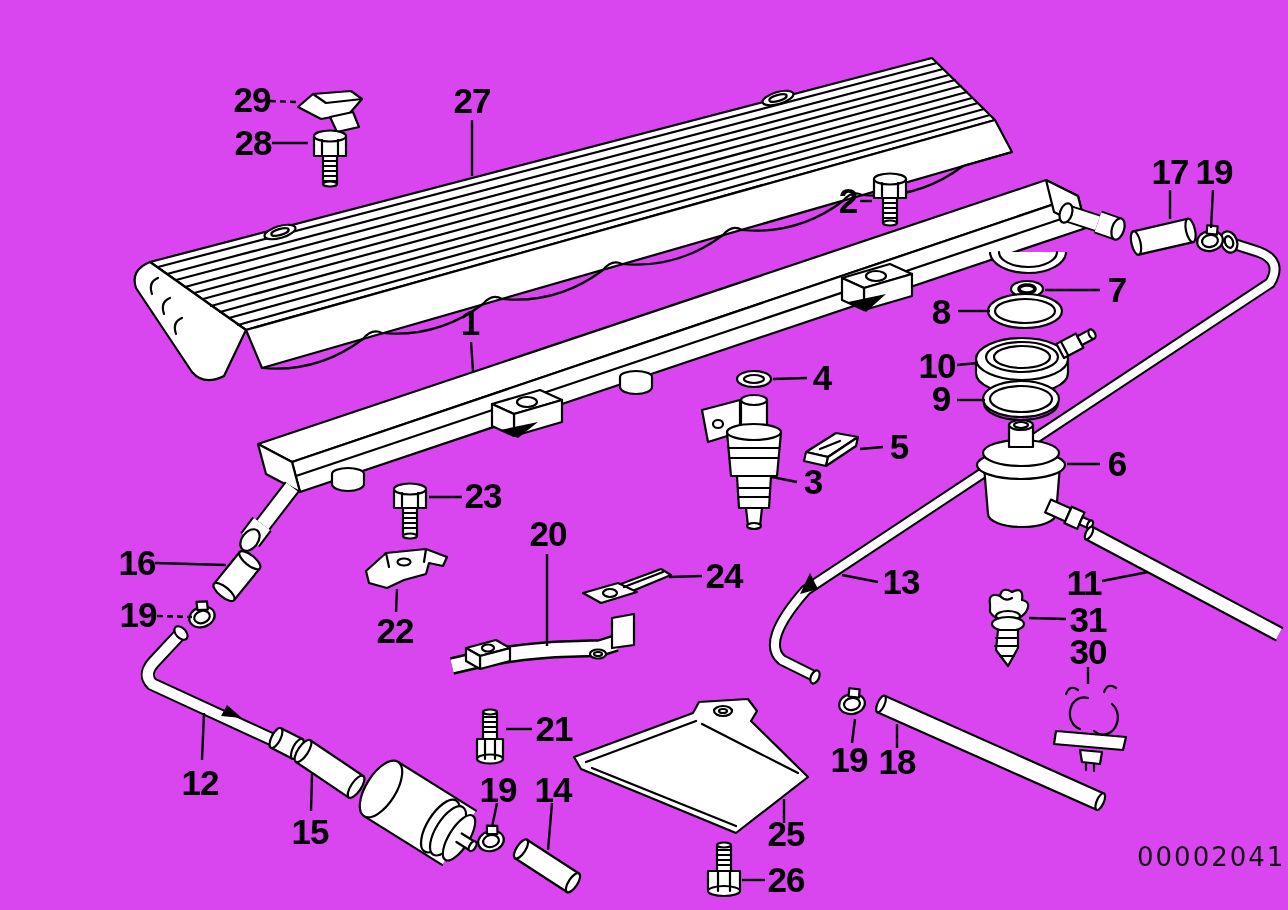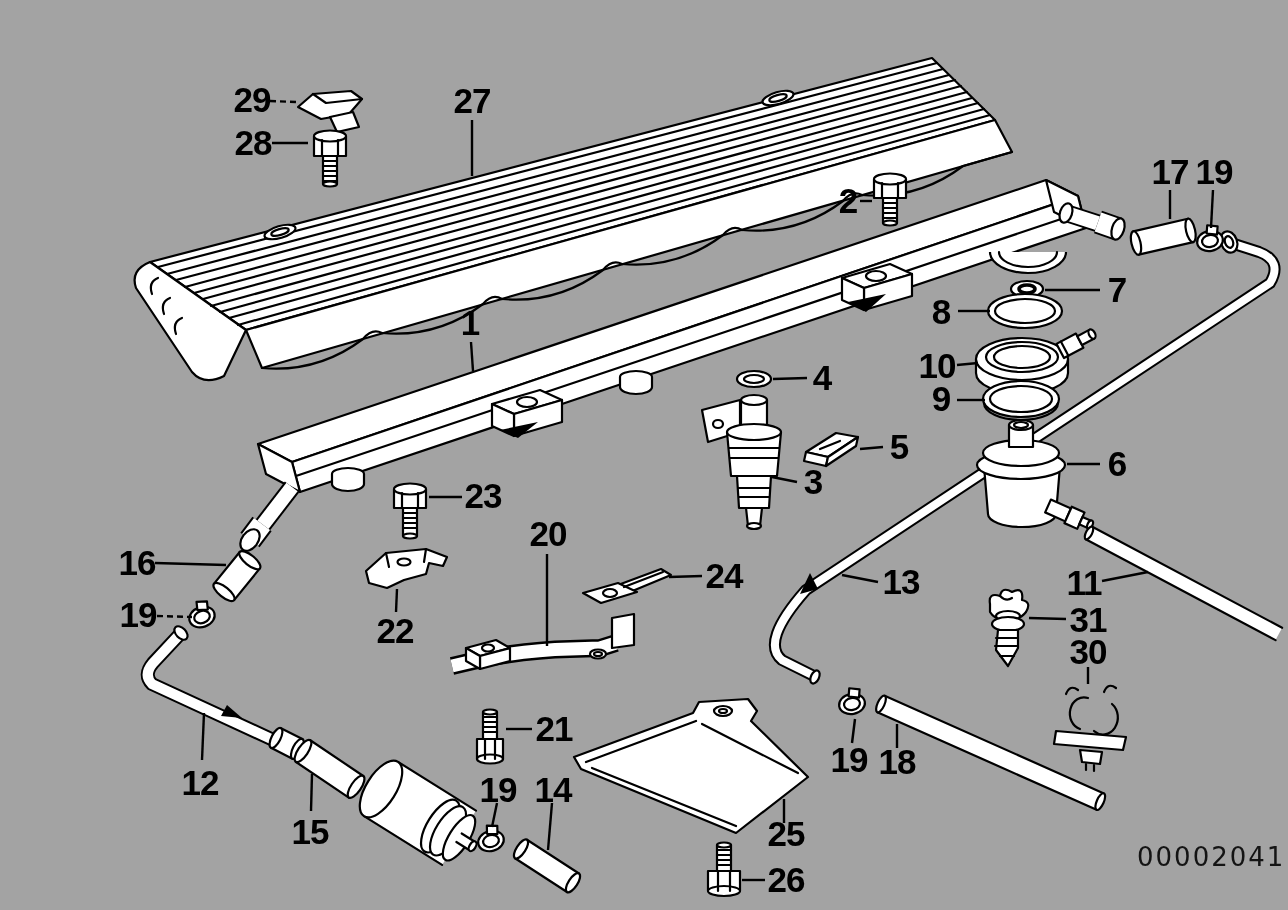--- a/index.html
+++ b/index.html
@@ -1,16 +1,16 @@
 <!DOCTYPE html>
 <html><head>
 <meta charset="utf-8">
 <style>
   html,body { margin:0; padding:0; background:#fff; }
-  .stage { position:relative; width:1288px; height:910px; background:#a3a3a3; overflow:hidden; }
+  .stage { position:relative; width:1288px; height:910px; background:#d946ef; overflow:hidden; }
   svg { display:block; }
   .sf { fill:#fff; stroke:#000; stroke-width:2.2; stroke-linejoin:round; }
   .sn { fill:none; stroke:#000; stroke-width:2.2; stroke-linecap:round; stroke-linejoin:round; }
   .fb { fill:#000; stroke:none; }
   .to { fill:none; stroke:#000; stroke-linecap:butt; }
   .ti { fill:none; stroke:#fff; stroke-linecap:butt; }
   .lead { stroke:#000; stroke-width:2.4; fill:none; }
   .dash { stroke-dasharray:6 4; }
   .callout { font-family:"Liberation Sans",sans-serif; font-weight:bold; font-size:35px; fill:#000; text-anchor:middle; letter-spacing:-1px; }
   .diagid { font-family:"DejaVu Sans",sans-serif; font-size:26px; fill:#141414; letter-spacing:2px; }

